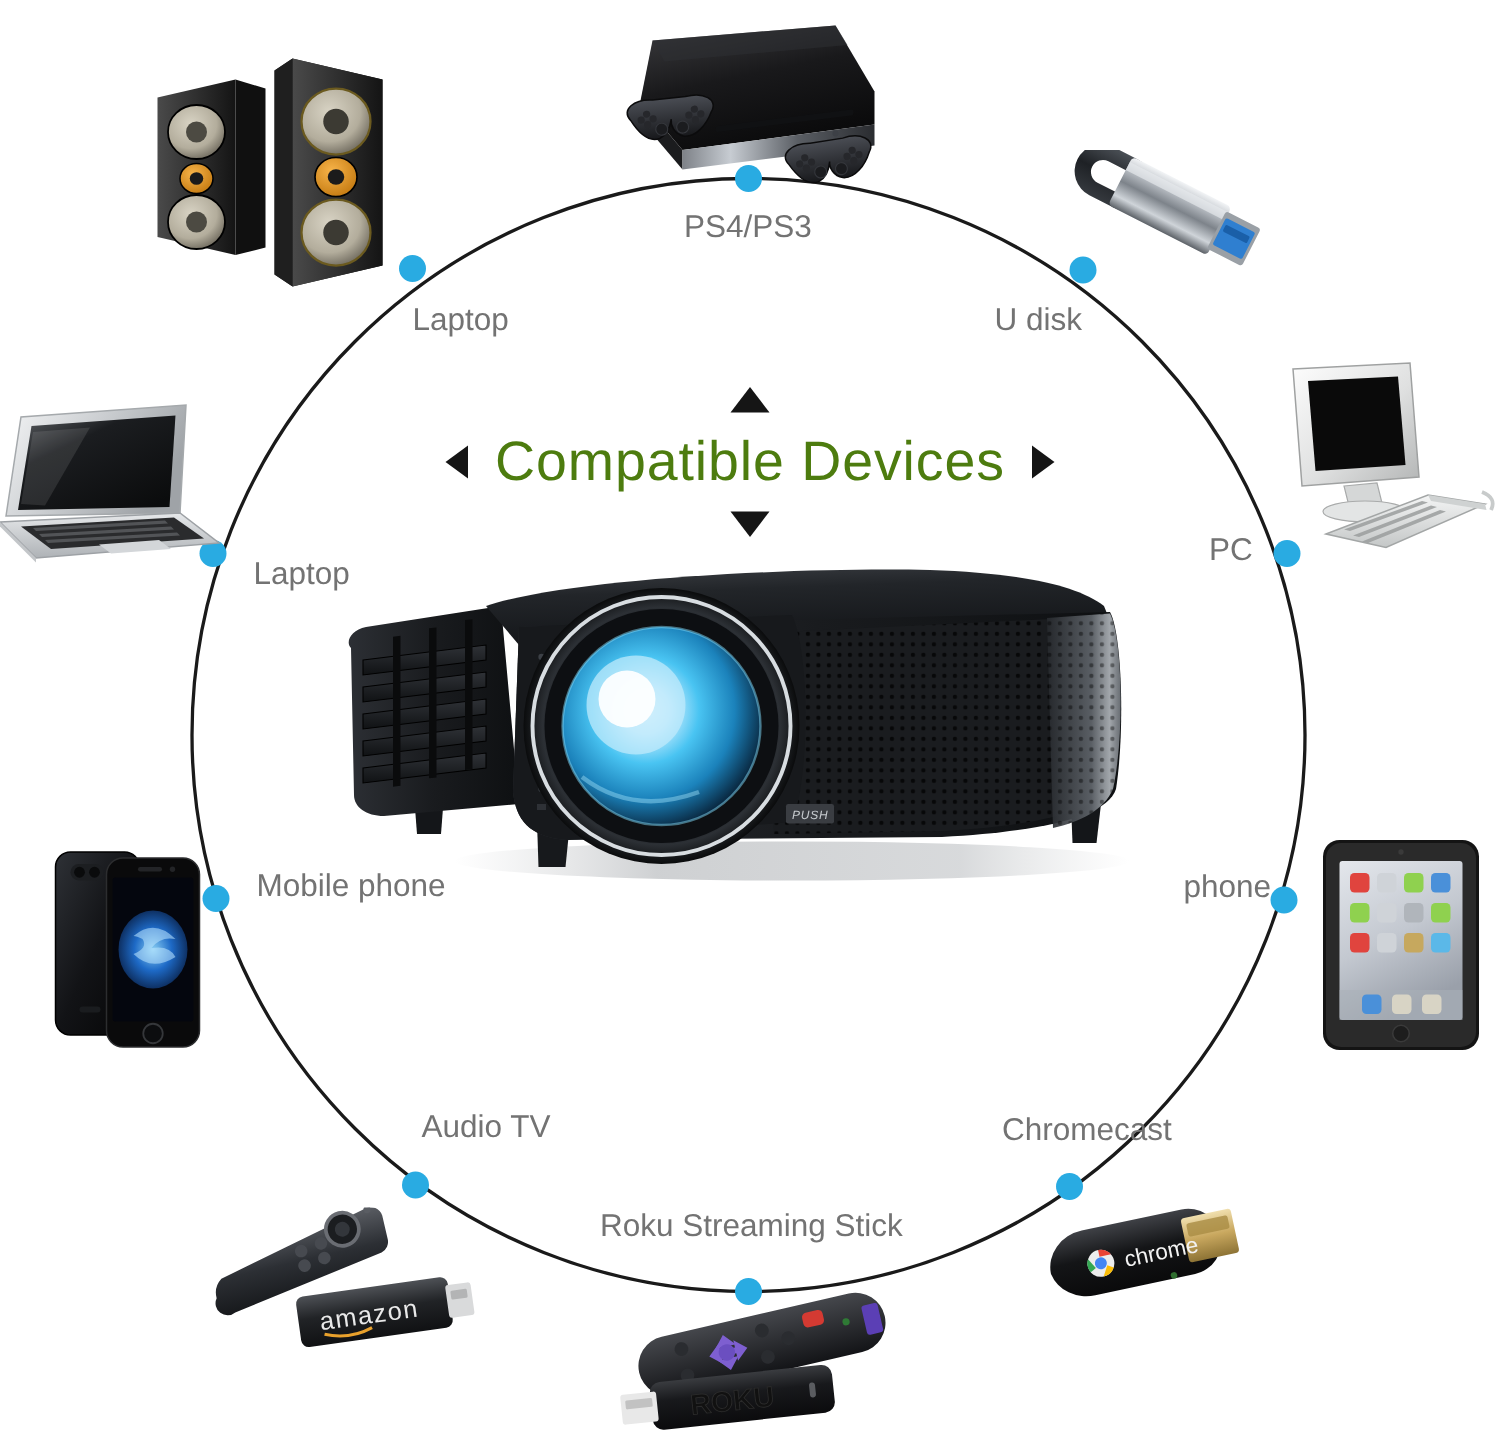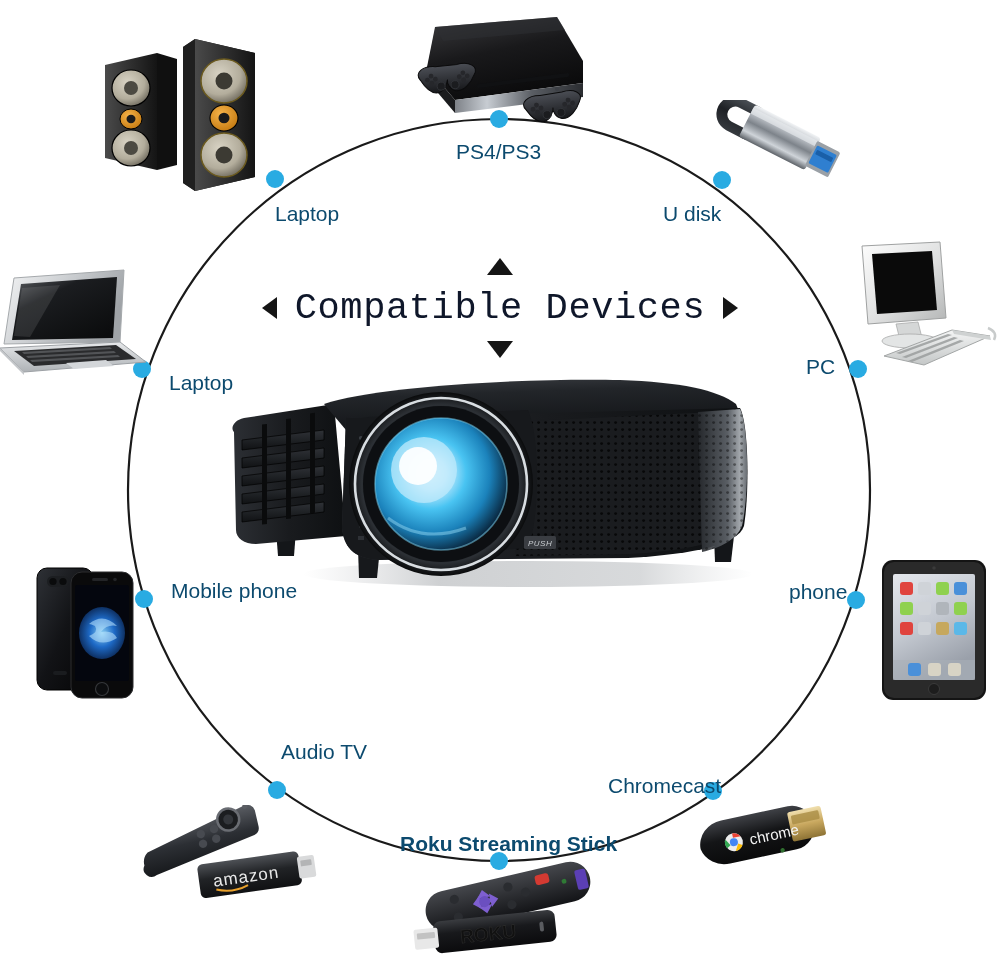--- a/index.html
+++ b/index.html
@@ -42,24 +42,24 @@
   }
   .title-row {
     display: flex;
     align-items: center;
     justify-content: center;
     gap: 18px;
   }
   .title-text {
     font-size: 37px;
     letter-spacing: 0.6px;
-    color: #0f172a;
+    color: #4d7c0f;
     font-weight: 300;
     white-space: nowrap;
-    font-family: Liberation Mono, monospace;
+    font-family: Liberation Sans, sans-serif;
   }
   .tri {
     width: 0; height: 0;
   }
   .tri-left {
     border-top: 11px solid transparent;
     border-bottom: 11px solid transparent;
     border-right: 15px solid #151515;
   }
   .tri-right {
@@ -77,21 +77,21 @@
     border-left: 13px solid transparent;
     border-right: 13px solid transparent;
     border-top: 17px solid #151515;
     margin-top: 12px;
   }
 
   
   .node-label {
     position: absolute;
     font-size: 21px;
-    color: #0c4a6e;
+    color: #737373;
     font-weight: 400;
     white-space: nowrap;
     font-family: "Liberation Sans", sans-serif;
   }
 
   
   .device {
     position: absolute;
   }
   .device svg { display: block; }
@@ -125,22 +125,22 @@
       <div class="tri tri-right"></div>
     </div>
     <div class="tri tri-down"></div>
   </div>
 
   <div class="node-label" style="left:275px; top:202px;">Laptop</div>
   <div class="node-label" style="left:456px; top:140px;">PS4/PS3</div>
   <div class="node-label" style="left:663px; top:202px;text-align:right;">U disk</div>
   <div class="node-label" style="left:806px; top:355px;">PC</div>
   <div class="node-label" style="left:789px; top:580px;">phone</div>
-  <div class="node-label" style="left:608px; top:742px;margin-top:32px;">Chromecast</div>
-  <div class="node-label" style="left:400px; top:832px;font-weight:bold;">Roku Streaming Stick</div>
+  <div class="node-label" style="left:668px; top:742px;">Chromecast</div>
+  <div class="node-label" style="left:400px; top:806px;">Roku Streaming Stick</div>
   <div class="node-label" style="left:281px; top:740px;">Audio TV</div>
   <div class="node-label" style="left:171px; top:579px;">Mobile phone</div>
   <div class="node-label" style="left:169px; top:371px;text-align:right;">Laptop</div>
 
   <div class="device" style="left:95px; top:25px;">
     <svg width="200" height="170" viewBox="0 0 200 170">
       <defs>
         <linearGradient id="spkA" x1="0" y1="0" x2="1" y2="0">
           <stop offset="0" stop-color="#4a4a4a"></stop>
             <stop offset="1" stop-color="#141414"></stop>

